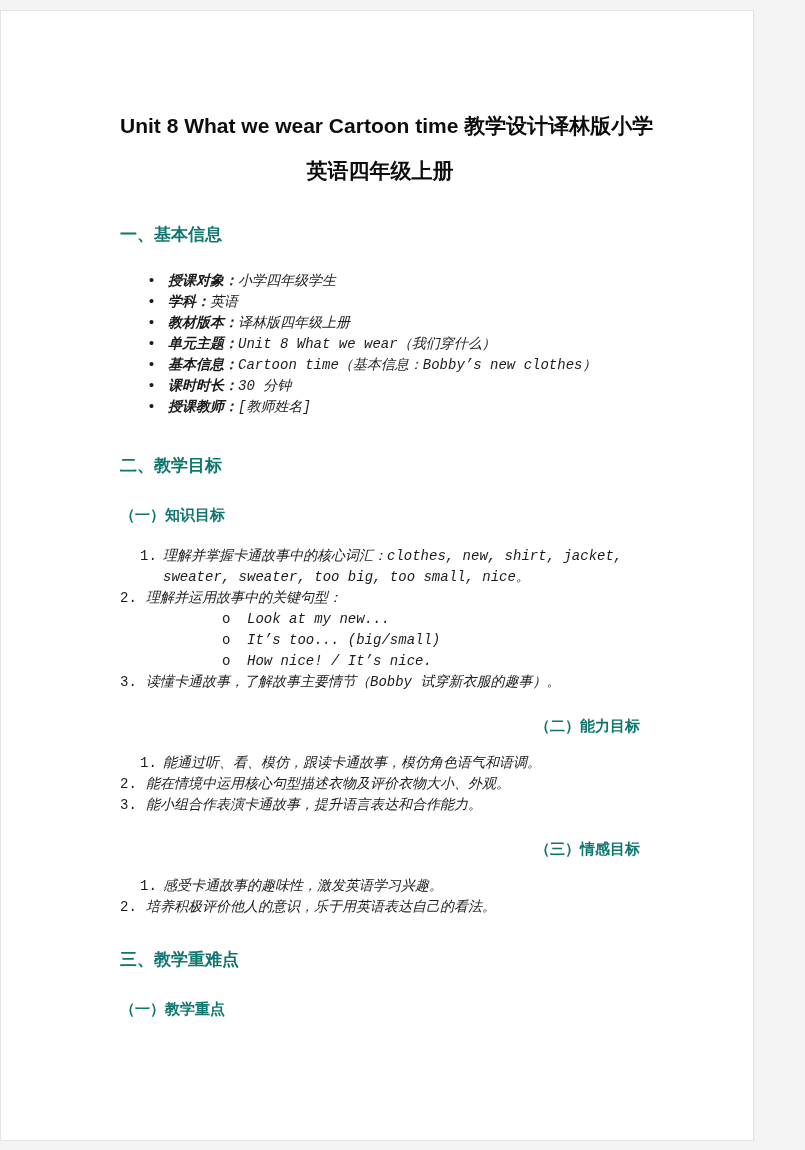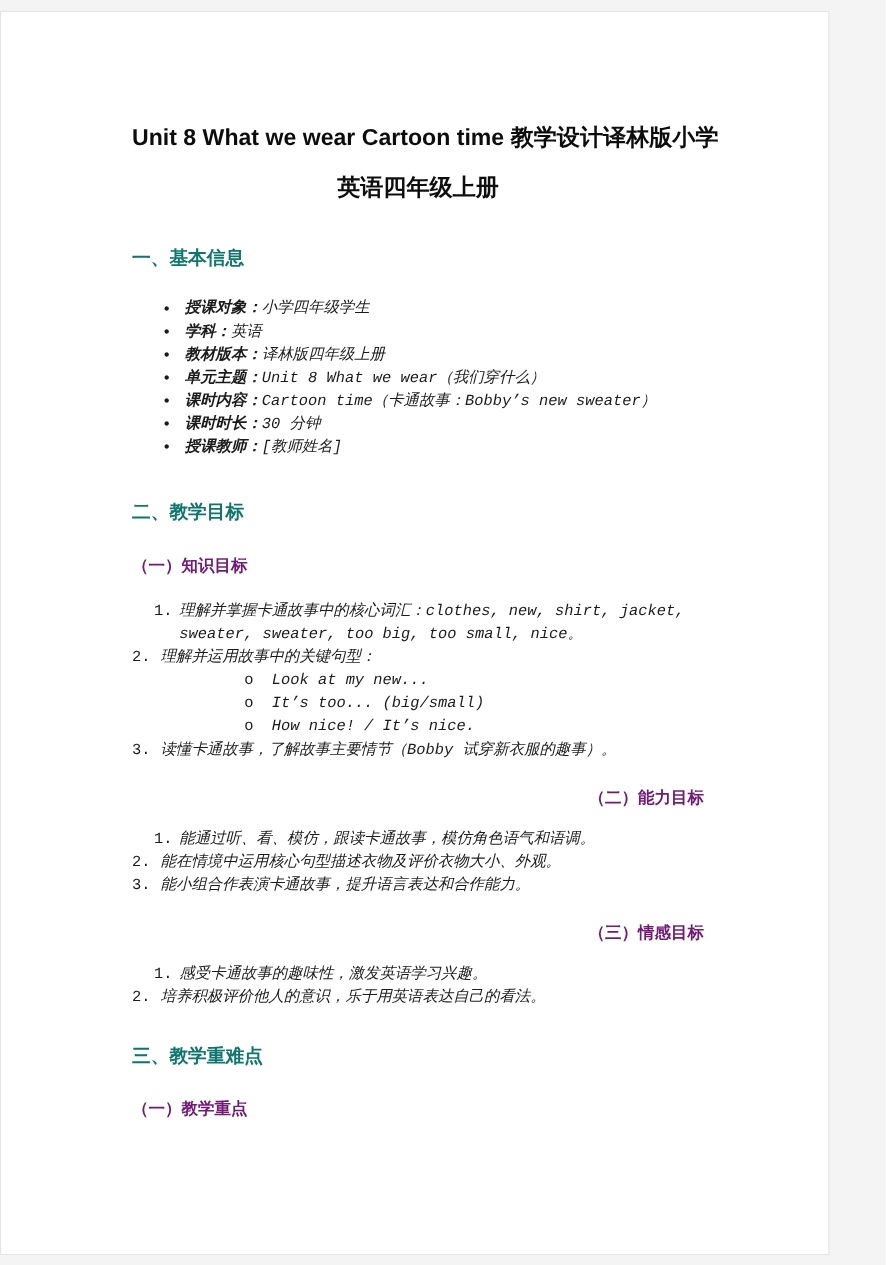--- a/index.html
+++ b/index.html
@@ -36,21 +36,21 @@
     line-height: 24px;
     color: #0f766e;
     margin-top: 30px;
   }
   .h2.gap-lg { margin-top: 36px; }
   .h3 {
     font-family: "Liberation Sans", "DejaVu Sans", sans-serif;
     font-weight: 700;
     font-size: 15px;
     line-height: 22px;
-    color: #701a75;
+    color: #0f766e;
     margin-top: 26px;
   }
   .h3.gap-md { margin-top: 22px; text-align: right; }
   
   .row { display: flex; font-size: 14px; line-height: 21px; }
   .row .marker { flex-shrink: 0; }
   .row .text  { flex: 1 1 auto; min-width: 0; font-style: italic; }
   .label { font-weight: 700; }
   
   .bullets { margin-top: 24px; }
@@ -90,21 +90,21 @@
     <div class="row bullet-row">
       <span class="marker">•</span>
       <span class="text"><span class="label">教材版本：</span><span>译林版四年级上册</span></span>
     </div>
     <div class="row bullet-row">
       <span class="marker">•</span>
       <span class="text"><span class="label">单元主题：</span><span>Unit 8 What we wear（我们穿什么）</span></span>
     </div>
     <div class="row bullet-row">
       <span class="marker">•</span>
-      <span class="text"><span class="label">课时内容：</span><span>Cartoon time（卡通故事：Bobby’s new sweater）</span></span>
+      <span class="text"><span class="label">基本信息：</span><span>Cartoon time（基本信息：Bobby’s new clothes）</span></span>
     </div>
     <div class="row bullet-row">
       <span class="marker">•</span>
       <span class="text"><span class="label">课时时长：</span><span>30 分钟</span></span>
     </div>
     <div class="row bullet-row">
       <span class="marker">•</span>
       <span class="text"><span class="label">授课教师：</span><span>[教师姓名]</span></span>
     </div>
   </div>

